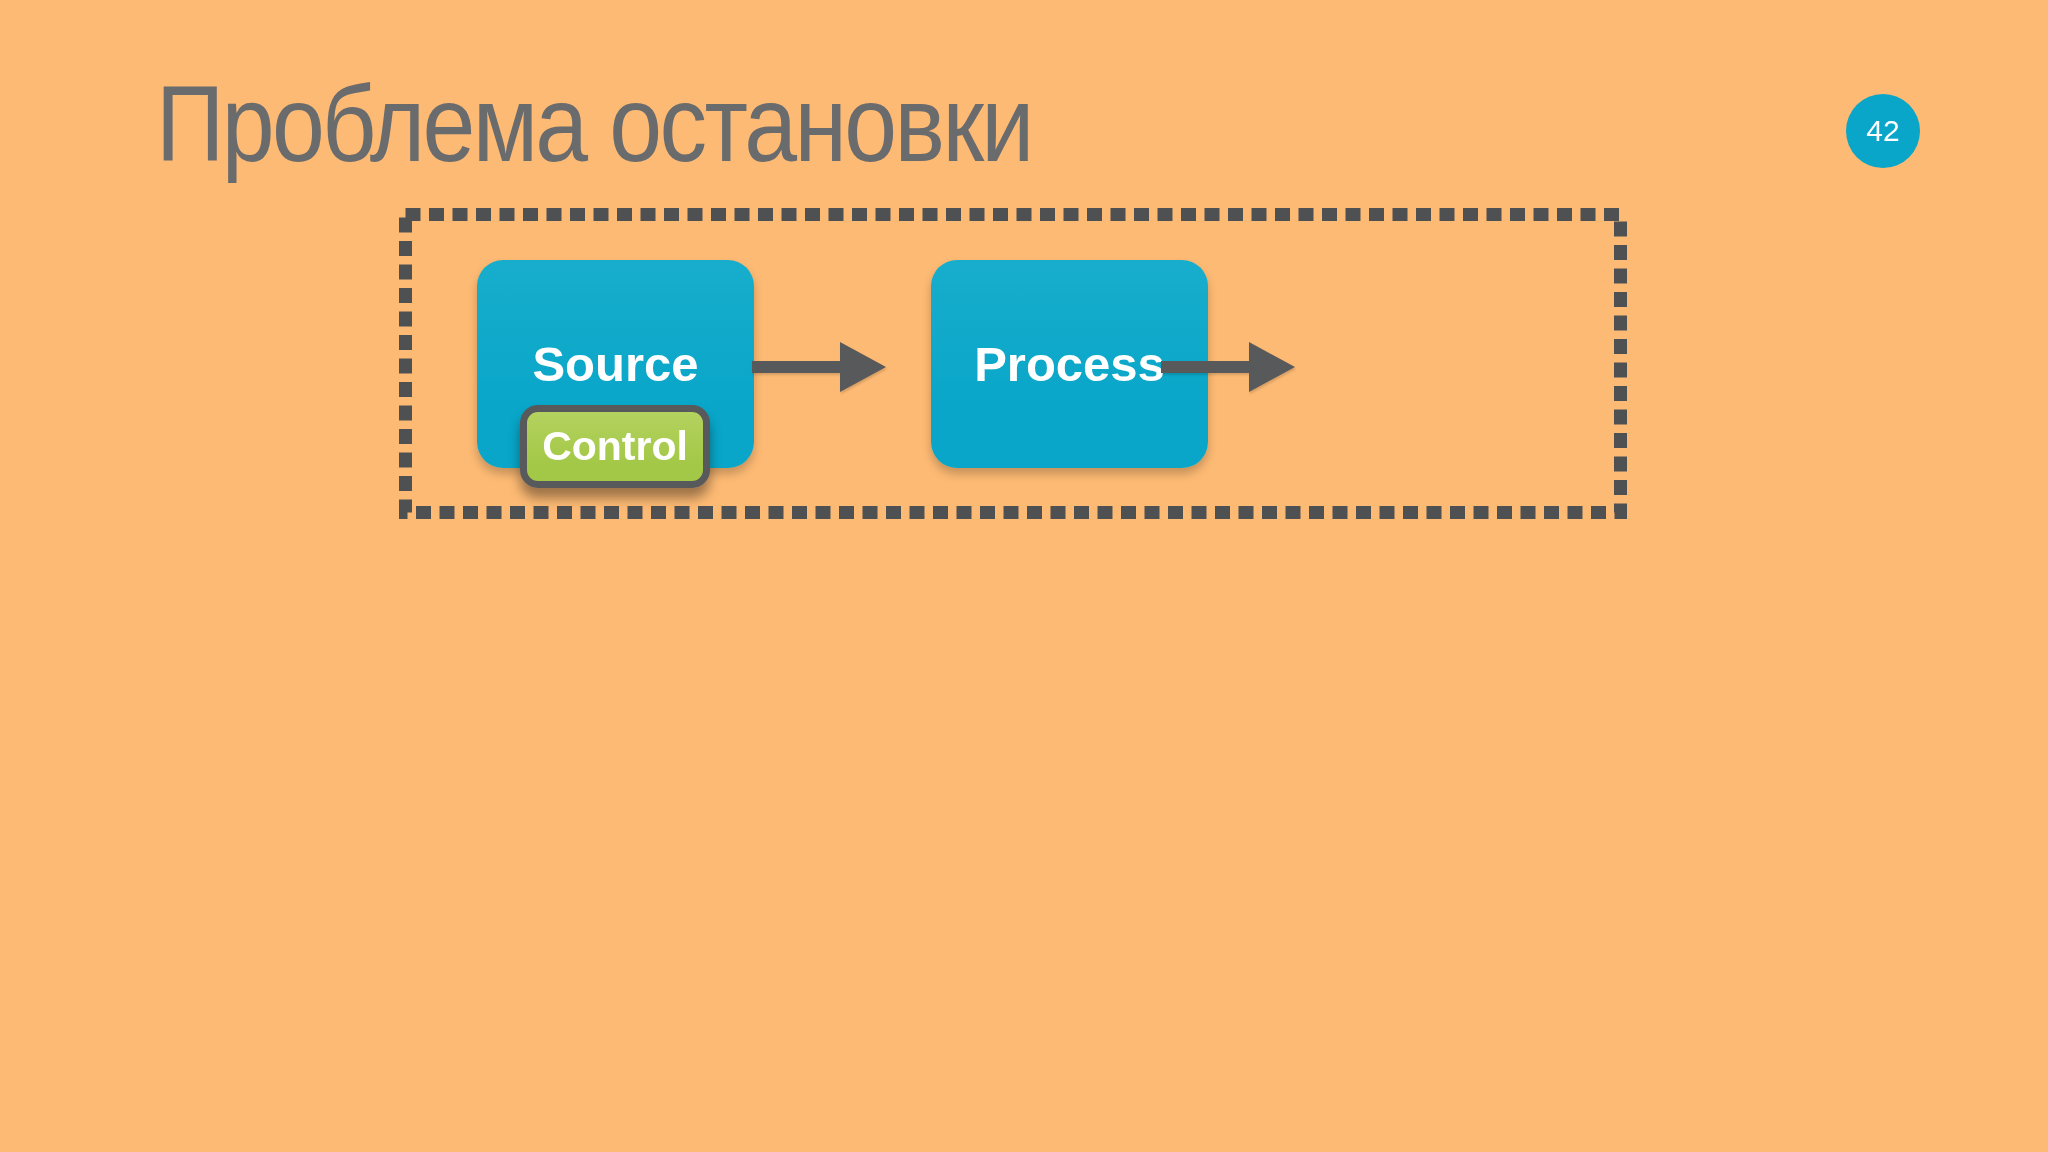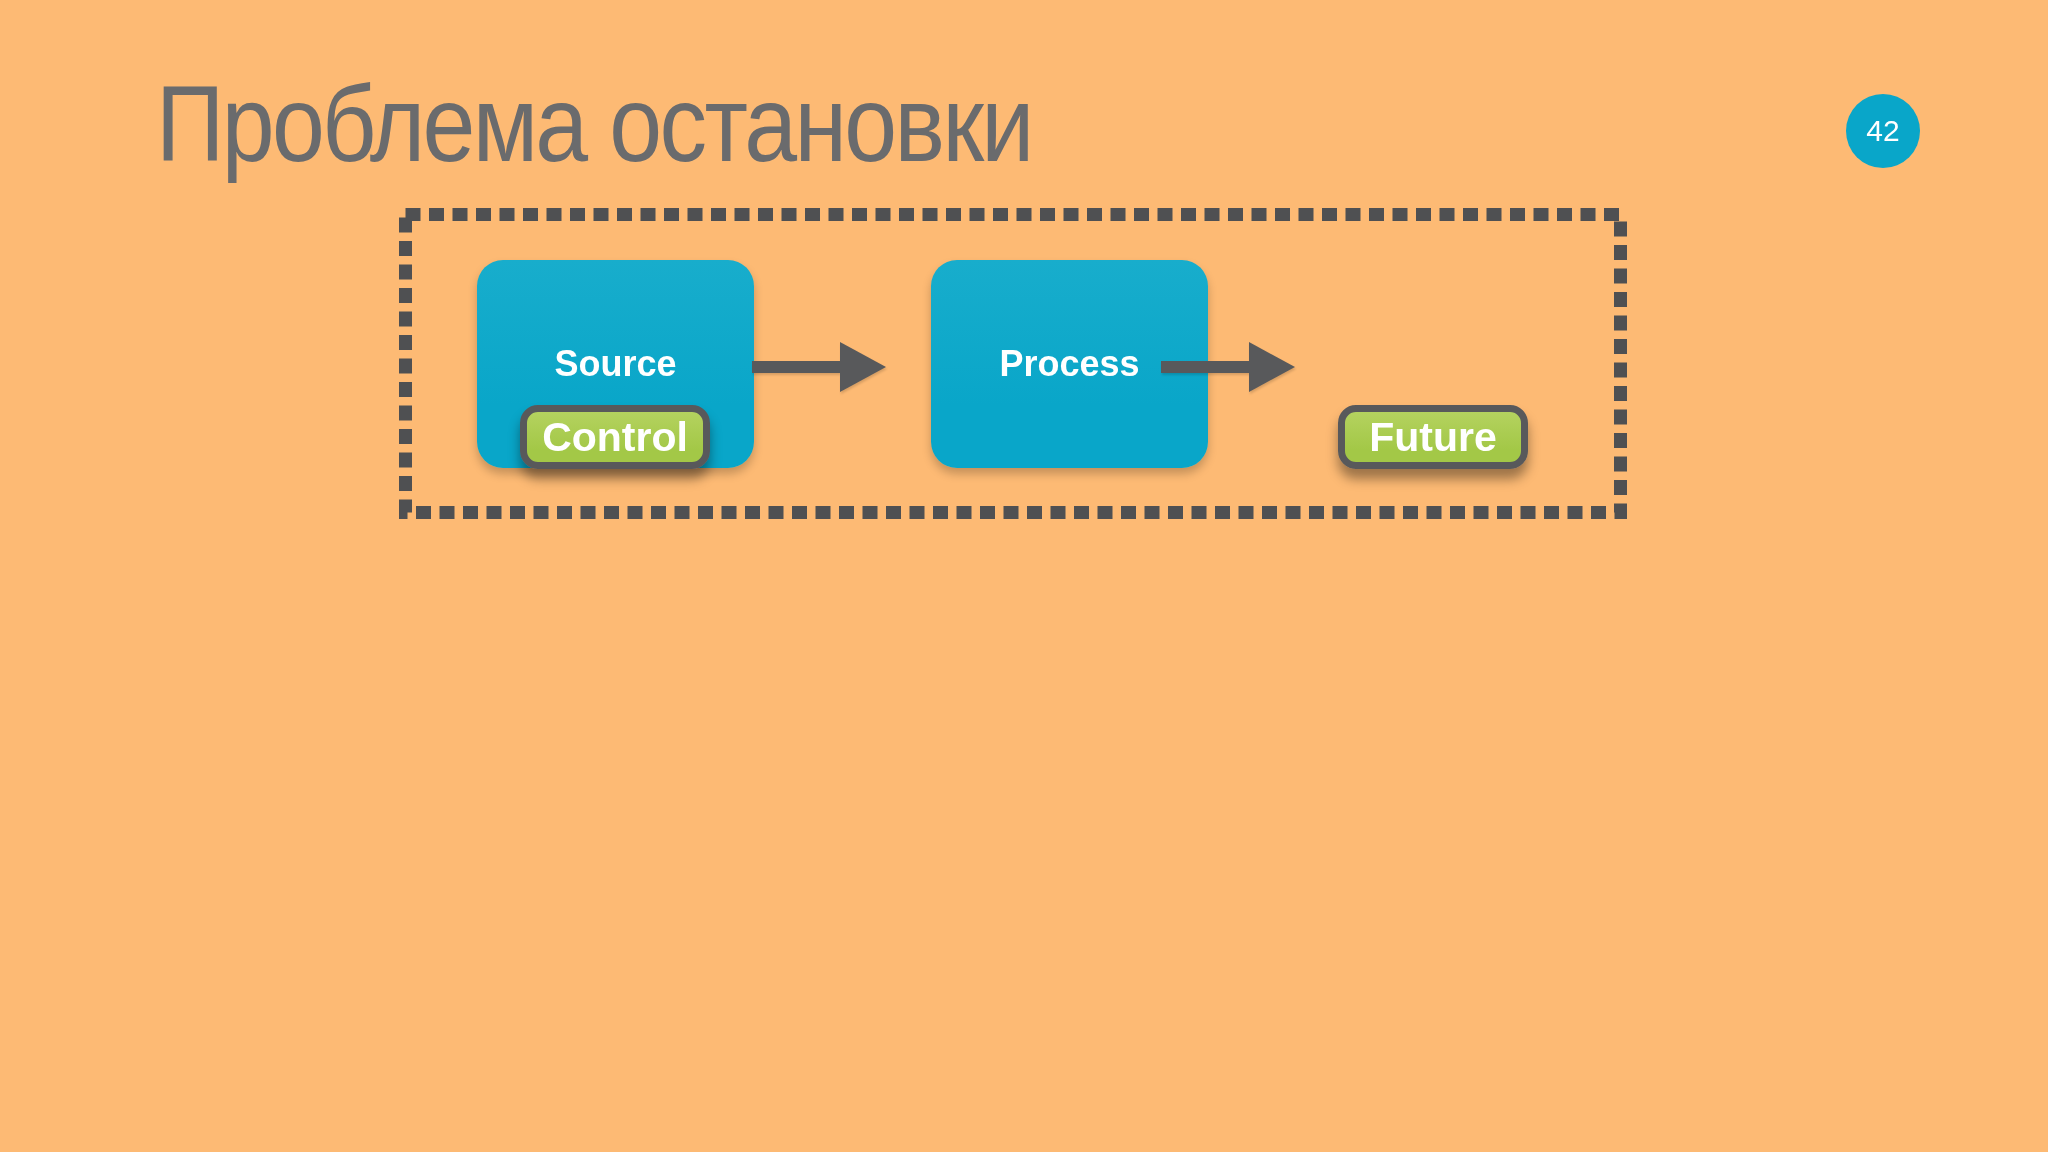--- a/index.html
+++ b/index.html
@@ -32,27 +32,27 @@
   }
   .dashed-frame{
     position:absolute;left:399px;top:208px;
   }
   .node{
     position:absolute;top:260px;width:277px;height:208px;
     border-radius:26px;
     background:linear-gradient(180deg,var(--teal-light) 0%,var(--teal) 70%);
     box-shadow:0 6px 10px rgba(0,0,0,0.22);
     display:flex;align-items:center;justify-content:center;
-    color:#ffffff;font-weight:bold;font-size:36px;
+    color:#ffffff;font-weight:bold;font-size:49px;
   }
   .node.source{left:477px;}
   .node.process{left:931px;}
   .node.sink{left:1295px;}
   .pill{
-    position:absolute;top:405px;width:190px;height:64px;
+    position:absolute;top:405px;width:190px;height:83px;
     border:7px solid var(--badge-border);border-radius:18px;
     background:linear-gradient(180deg,var(--green-light) 0%,var(--green) 75%);
     color:#ffffff;font-weight:bold;font-size:41px;
     display:flex;align-items:center;justify-content:center;
     box-shadow:0 10px 12px rgba(0,0,0,0.38);
     z-index:3;
   }
   .pill.control{left:520px;}
   .pill.future{left:1338px;}
   .flow-arrow{
@@ -93,17 +93,14 @@
   <svg class="flow-arrow a2" width="136" height="52" viewBox="0 0 136 52">
     <rect x="0" y="20" width="92" height="12" fill="#58595b"></rect>
     <polygon points="88,1 134,26 88,51" fill="#58595b"></polygon>
   </svg>
 
 
   <div class="pill control">
     <span>Control</span>
   </div>
 
-  <div class="pill future">
-    <span>Future</span>
-  </div>
 
 </div>
 
 </body></html>

